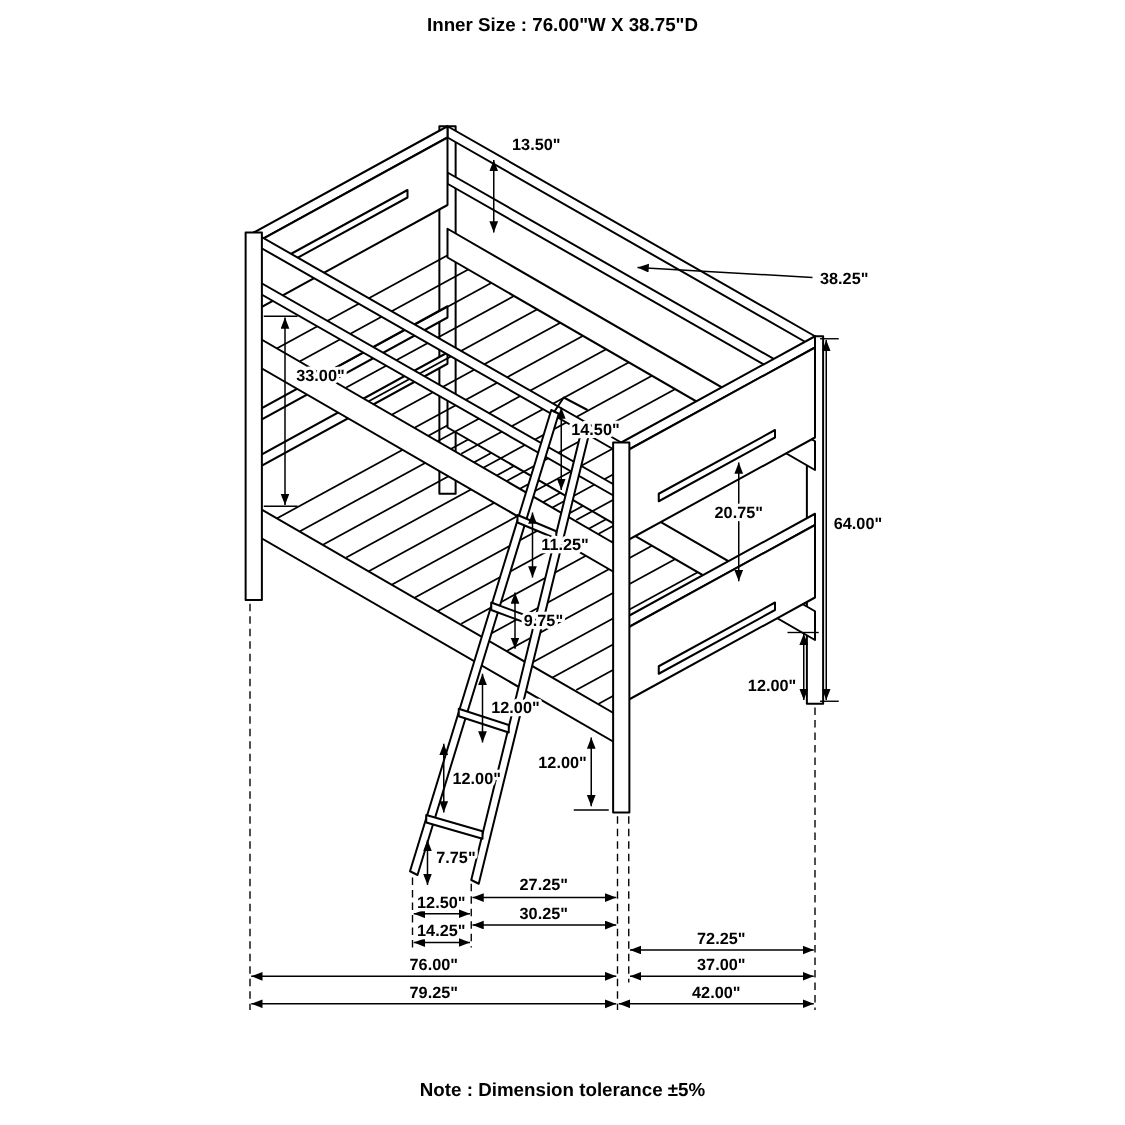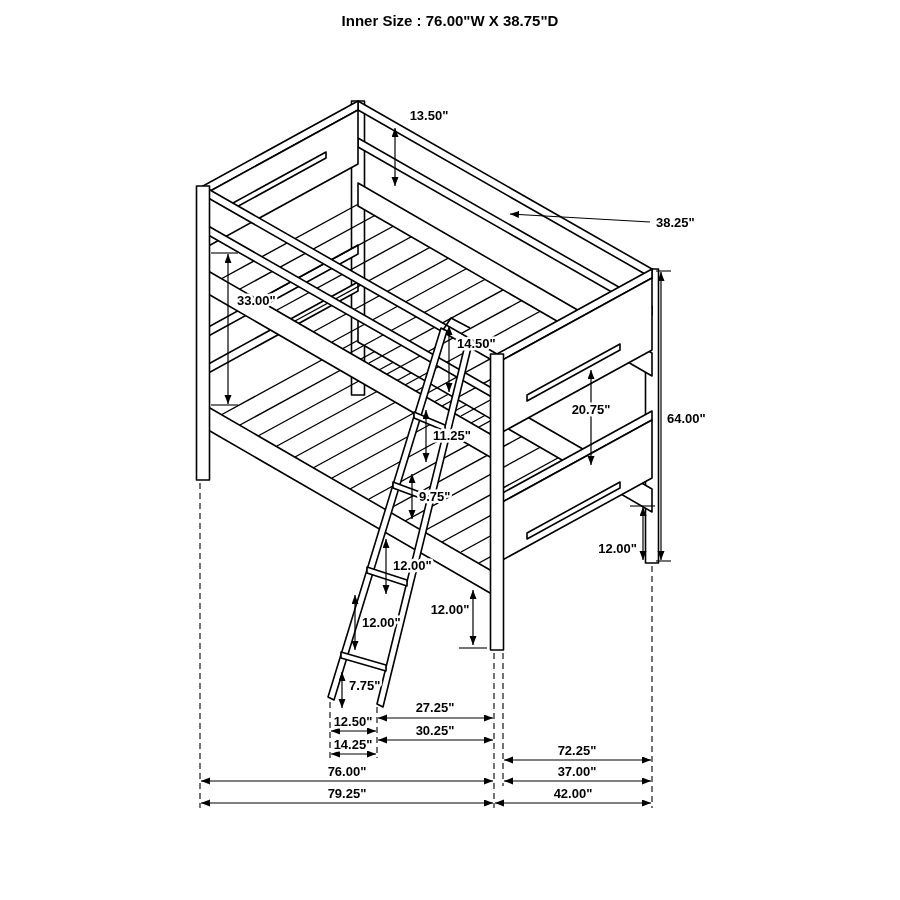--- a/index.html
+++ b/index.html
@@ -178,13 +178,14 @@
       <text class="dimtext" x="435" y="735" text-anchor="middle">30.25"</text>
       <text class="dimtext" x="353" y="749" text-anchor="middle">14.25"</text>
       <text class="dimtext" x="577" y="755" text-anchor="middle">72.25"</text>
       <text class="dimtext" x="347" y="776" text-anchor="middle">76.00"</text>
       <text class="dimtext" x="577" y="776" text-anchor="middle">37.00"</text>
       <text class="dimtext" x="347" y="798" text-anchor="middle">79.25"</text>
       <text class="dimtext" x="573" y="798" text-anchor="middle">42.00"</text>
     </g>
   </svg>
 
+  <div class="note">Note : Dimension tolerance ±5%</div>
 </div>
 
 </body></html>

